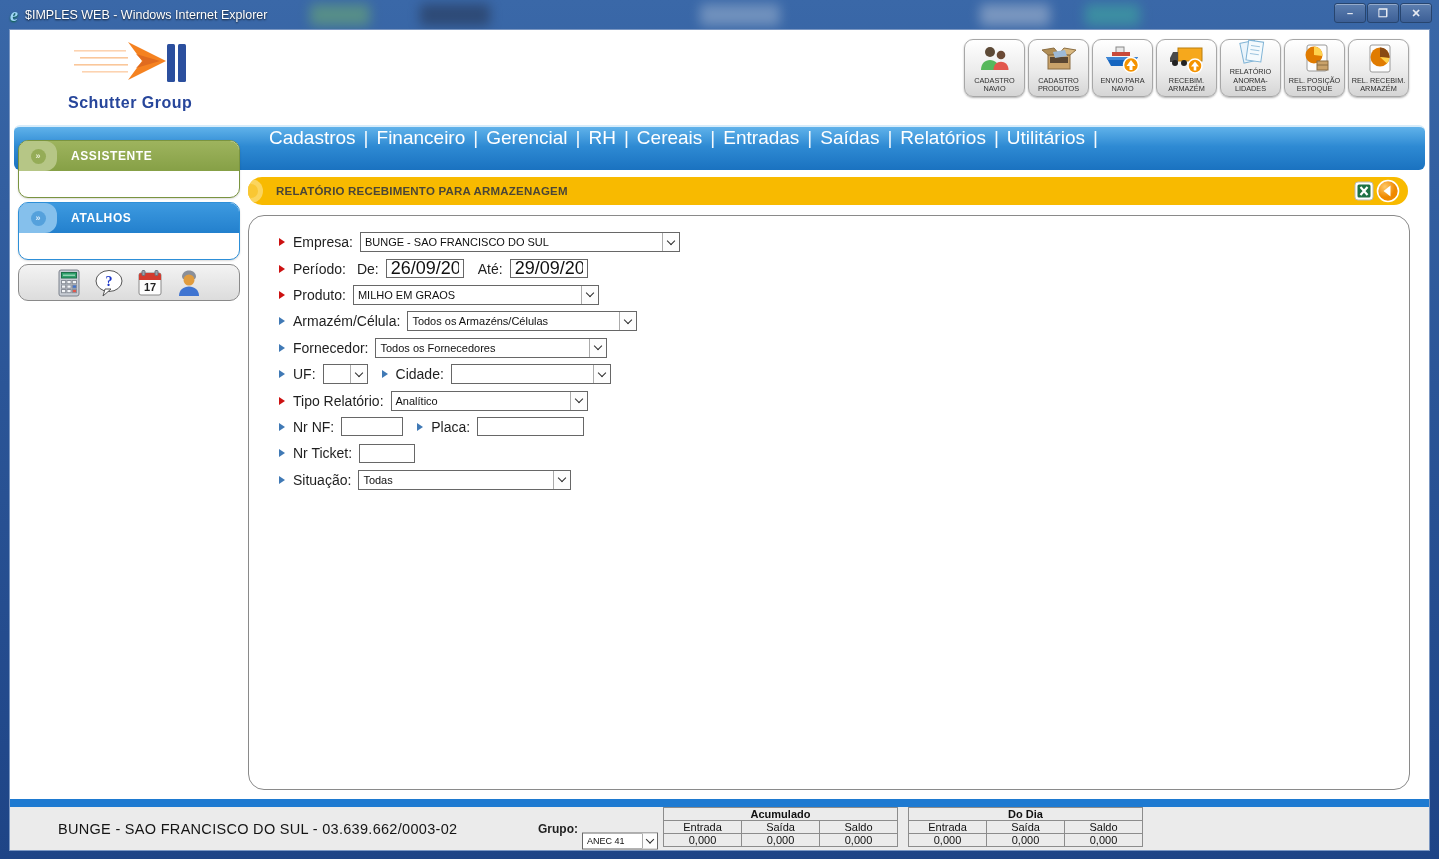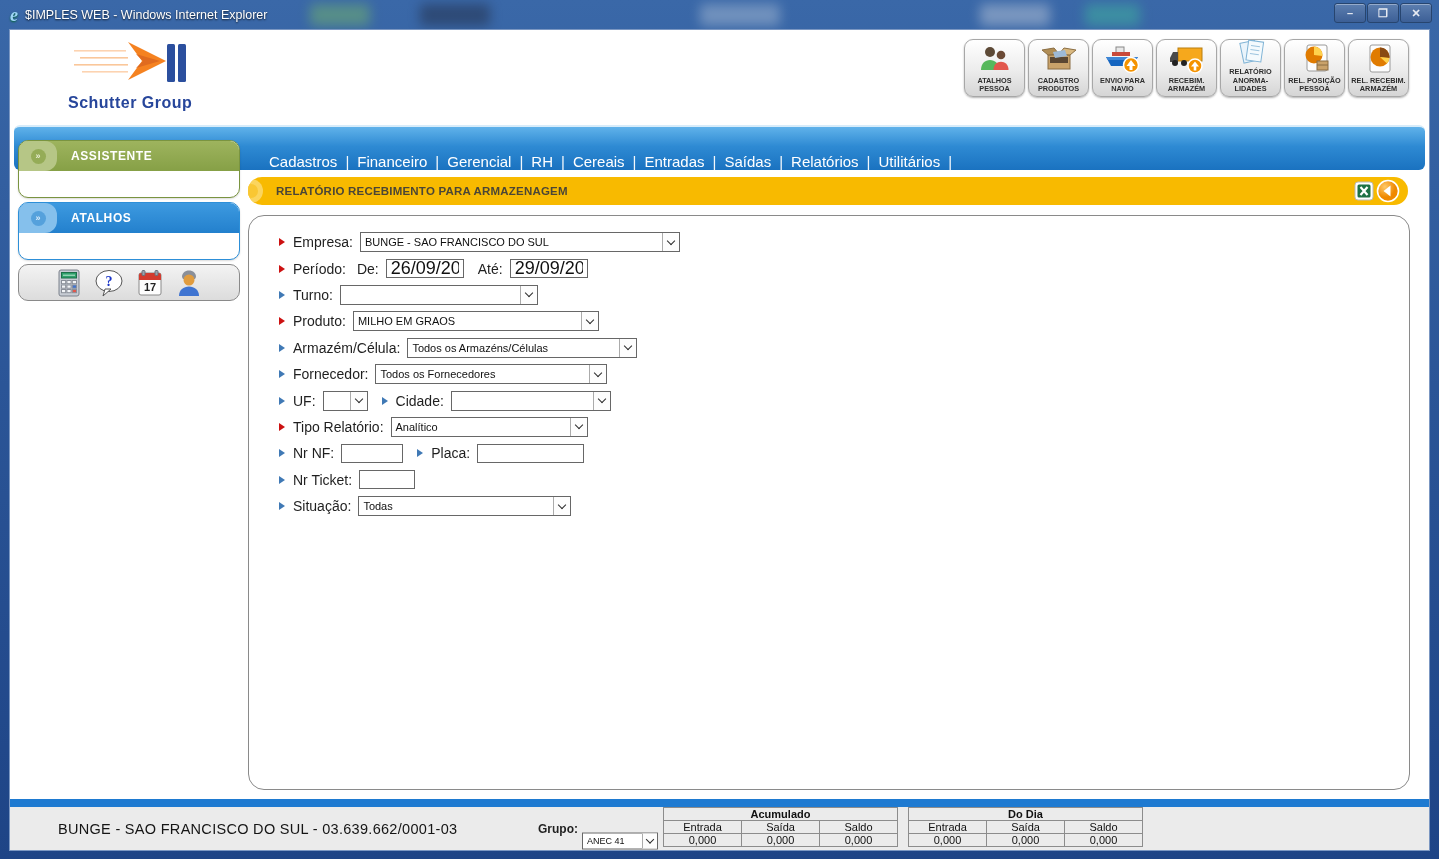--- a/index.html
+++ b/index.html
@@ -20,25 +20,25 @@
   .content{position:absolute;left:10px;right:10px;top:30px;bottom:9px;background:#fff;outline:1px solid #7b97c2;}
   
   .app-header{position:absolute;top:0;left:0;right:0;height:95px;background:#fff;}
   .logo{position:absolute;left:56px;top:8px;width:150px;height:78px;}
   .logo-text{position:absolute;left:2px;top:56px;font-weight:bold;font-size:16px;color:#27469b;letter-spacing:.5px;white-space:nowrap;}
   .toolbar{position:absolute;top:9px;right:20px;display:flex;gap:3px;}
   .tool-btn{width:61px;height:58px;border:1px solid #a7a7a7;border-radius:9px;
     background:linear-gradient(#ffffff,#ececec 55%,#d5d5d5);box-shadow:0 1px 2px rgba(0,0,0,.3);
     display:flex;flex-direction:column;align-items:center;justify-content:flex-end;padding:2px 1px;cursor:pointer;}
   .tool-ic{flex:1;display:flex;align-items:center;justify-content:center;}
-  .tool-label{font-size:7.3px;font-weight:700;color:#2e2e2e;text-align:center;line-height:1.2;}
+  .tool-label{font-size:7.3px;font-weight:400;color:#2e2e2e;text-align:center;line-height:1.2;}
   
   .menuband{position:absolute;top:95px;left:4px;right:4px;height:45px;border-radius:6px;
     background:linear-gradient(#60b2ea,#2e8ad3 45%,#1a72c0);border-top:2px solid #d7ecfa;}
-  .menu-items{height:100%;display:flex;align-items:flex-end;padding-left:250px;color:#fff;font-size:15px;}
+  .menu-items{height:100%;display:flex;align-items:flex-start;padding-left:250px;color:#fff;font-size:19px;}
   .menu-item{margin:0 5px;cursor:pointer;white-space:nowrap;}
   .menu-sep{margin:0 3px;opacity:.95;}
   
   .side{position:absolute;left:8px;top:110px;width:222px;}
   .spanel{border:1px solid #7a9440;border-radius:10px;background:#fff;height:58px;overflow:hidden;margin-bottom:4px;box-shadow:0 1px 2px rgba(0,0,0,.15);}
   .spanel.bluep{border-color:#2d8fd8;}
   .shead{height:30px;position:relative;display:flex;align-items:center;background:linear-gradient(#9eb45e,#86a046);cursor:pointer;}
   .bluep .shead{background:linear-gradient(#3d9ae0,#2380cd);}
   .sknob{position:absolute;left:0;top:0;bottom:0;width:38px;background:#b6c686;border-radius:9px 12px 12px 0;display:flex;align-items:center;justify-content:center;}
   .bluep .sknob{background:#85c0ec;}
@@ -126,21 +126,21 @@
       <div class="toolbar">
         <div class="tool-btn">
           <div class="tool-ic">
             <svg width="36" height="30" viewBox="0 0 36 30">
               <circle cx="13" cy="8" r="5" fill="#5d4a37"></circle>
               <path d="M4 26c0-6.5 4-10 9-10s9 3.5 9 10z" fill="#57b85c"></path>
               <circle cx="24" cy="11" r="4.3" fill="#6b4a35"></circle>
               <path d="M16.5 26c0-5.5 3.4-8.3 7.5-8.3s7.5 2.8 7.5 8.3z" fill="#e2574c"></path>
             </svg>
           </div>
-          <div class="tool-label">ATALHOS PESSOA</div>
+          <div class="tool-label">CADASTRO NAVIO</div>
         </div>
         <div class="tool-btn">
           <div class="tool-ic">
             <svg width="36" height="30" viewBox="0 0 36 30">
               <rect x="7" y="11" width="22" height="14" fill="#c9a26a" stroke="#8a6d42"></rect>
               <rect x="9" y="13" width="18" height="6" fill="#5a4632"></rect>
               <polygon points="7,11 1,6 13,4 18,10" fill="#b08d55" stroke="#8a6d42"></polygon>
               <polygon points="29,11 35,6 23,4 18,10" fill="#d9b87f" stroke="#8a6d42"></polygon>
               <polygon points="12,8 24,6 26,12 14,14" fill="#9db9d6"></polygon>
             </svg>
@@ -193,21 +193,21 @@
         <div class="tool-btn">
           <div class="tool-ic">
             <svg width="36" height="32" viewBox="0 0 36 32">
               <rect x="10" y="2" width="20" height="26" rx="2" fill="#fdfdfd" stroke="#9a9a9a"></rect>
               <circle cx="17" cy="12" r="8.5" fill="#e07b00"></circle>
               <path d="M17 12 L17 3.5 A8.5 8.5 0 0 1 25.4 13 Z" fill="#ffd24d"></path>
               <rect x="20" y="18" width="11" height="9" fill="#c9a26a" stroke="#8a6d42"></rect>
               <line x1="20" y1="22" x2="31" y2="22" stroke="#8a6d42"></line>
             </svg>
           </div>
-          <div class="tool-label">REL. POSIÇÃO PESSOA</div>
+          <div class="tool-label">REL. POSIÇÃO ESTOQUE</div>
         </div>
         <div class="tool-btn">
           <div class="tool-ic">
             <svg width="36" height="32" viewBox="0 0 36 32">
               <rect x="9" y="2" width="20" height="27" rx="2" fill="#fdfdfd" stroke="#9a9a9a"></rect>
               <circle cx="19" cy="14" r="9.5" fill="#e07b00"></circle>
               <path d="M19 14 L19 4.5 A9.5 9.5 0 0 1 28.4 15 Z" fill="#8a4a12"></path>
               <path d="M19 14 L28.4 15 A9.5 9.5 0 0 1 26 20.5 Z" fill="#ffd24d"></path>
             </svg>
           </div>
@@ -342,30 +342,20 @@
 
       <div class="frow">
         <span class="bullet"></span>
         <span class="flabel">Período:</span>
         <span class="flabel" style="margin-left:4px">De:</span>
         <input class="tinput iw78" value="26/09/2014" style="">
         <span class="flabel" style="margin-left:14px">Até:</span>
         <input class="tinput iw78" value="29/09/2014" style="">
       </div>
 
-      <div class="frow">
-        <span class="bullet blue"></span>
-        <span class="flabel">Turno:</span>
-        <div class="combo w198">
-          <span class="txt"></span>
-          <span class="arrow">
-              <span class="chev"></span>
-            </span>
-        </div>
-      </div>
 
       <div class="frow">
         <span class="bullet"></span>
         <span class="flabel">Produto:</span>
         <div class="combo w246">
           <span class="txt">MILHO EM GRAOS</span>
           <span class="arrow">
               <span class="chev"></span>
             </span>
         </div>
@@ -448,21 +438,21 @@
           <span class="arrow">
               <span class="chev"></span>
             </span>
         </div>
       </div>
 
     </div>
 
     <div class="blue-line"></div>
     <div class="statusbar">
-      <span class="company">BUNGE - SAO FRANCISCO DO SUL - 03.639.662/0001-03</span>
+      <span class="company">BUNGE - SAO FRANCISCO DO SUL - 03.639.662/0003-02</span>
 
       <div class="grupo">
         <span>Grupo:</span>
         <div class="combo" style="width:76px">
           <span class="txt">ANEC 41</span>
           <span class="arrow">
               <span class="chev"></span>
             </span>
         </div>
       </div>

